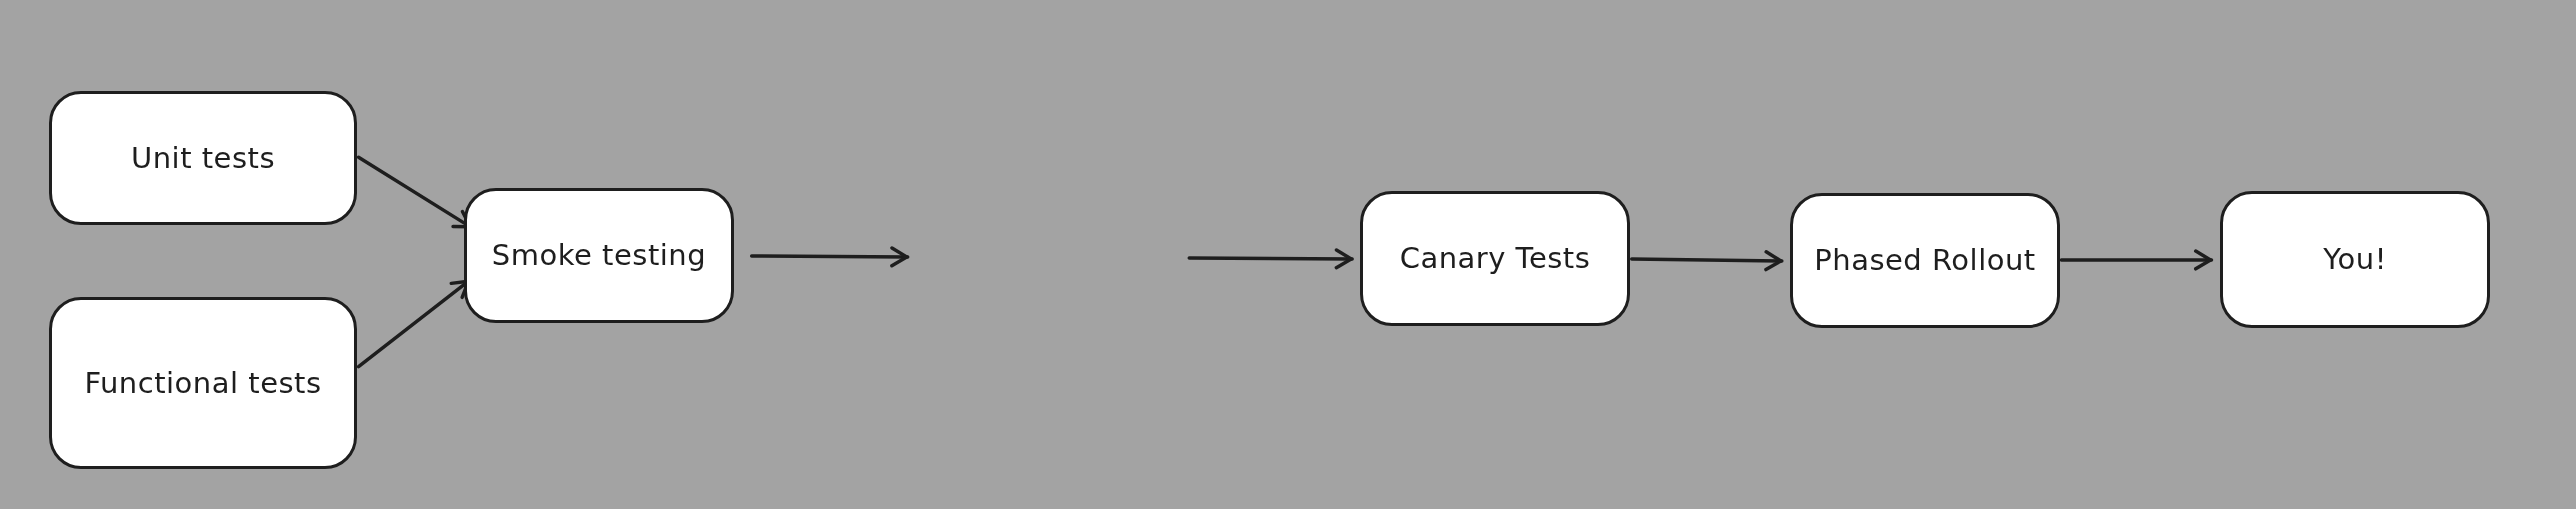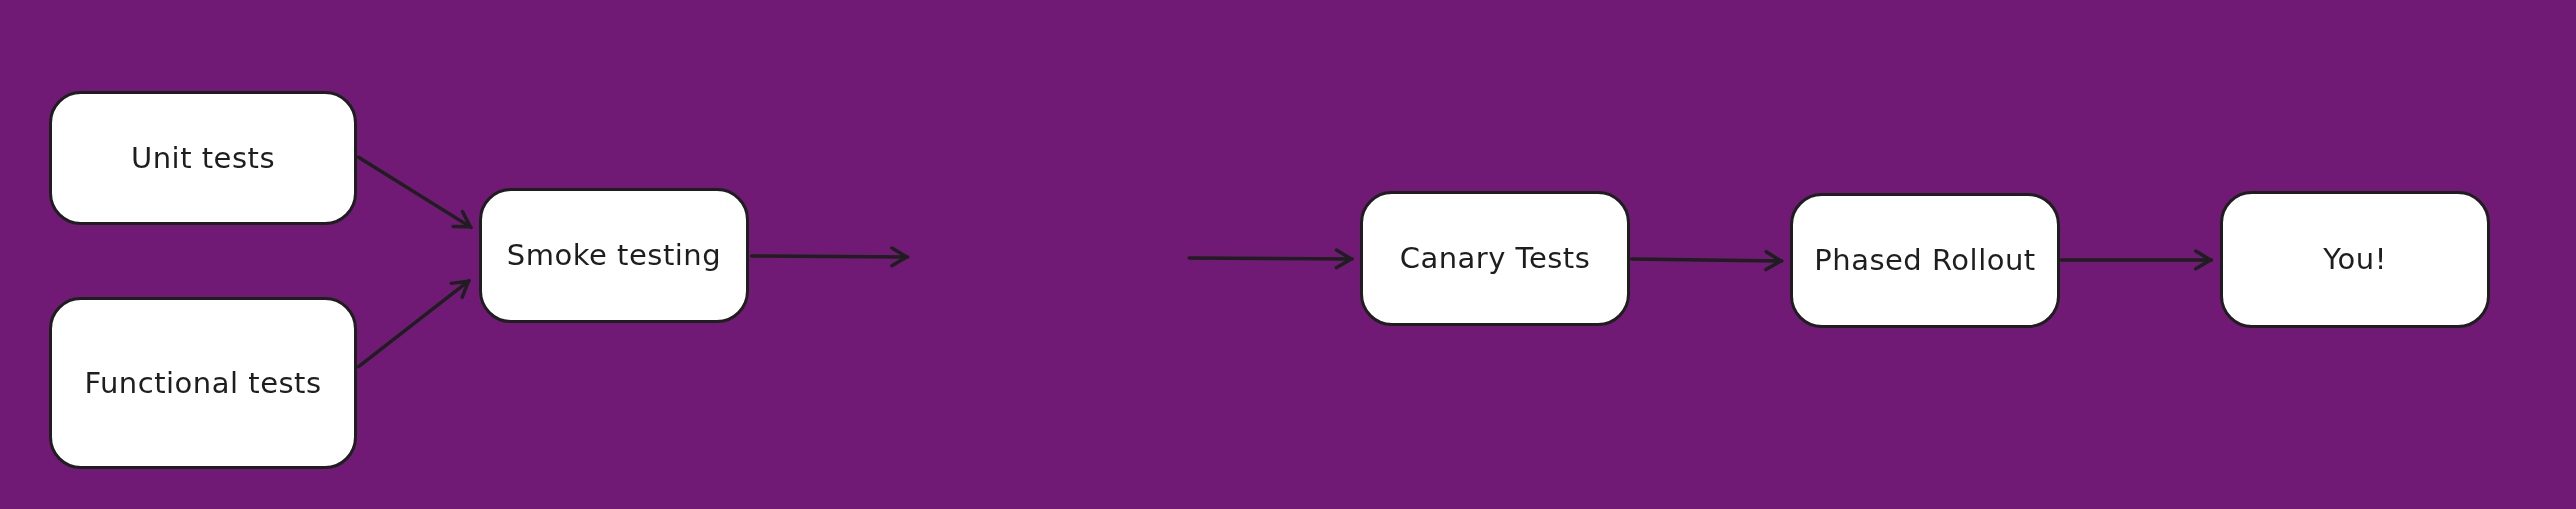--- a/index.html
+++ b/index.html
@@ -4,21 +4,21 @@
 <style>
   html, body {
     margin: 0;
     padding: 0;
     background: #ffffff;
   }
   .canvas {
     position: relative;
     width: 2576px;
     height: 510px;
-    background: #701a75;
+    background: #a3a3a3;
     font-family: "DejaVu Sans", sans-serif;
     overflow: hidden;
   }
   .edges-layer {
     position: absolute;
     left: 0;
     top: 0;
     width: 2576px;
     height: 510px;
     pointer-events: none;
@@ -64,21 +64,21 @@
   </svg>
 
   <div class="node" style="left:49px; top:91px; width:308px; height:134px;">
     <span class="node-label">Unit tests</span>
   </div>
 
   <div class="node" style="left:49px; top:297px; width:308px; height:172px;">
     <span class="node-label">Functional tests</span>
   </div>
 
-  <div class="node" style="left:479px; top:188px; width:270px; height:135px;align-items:center;">
+  <div class="node" style="left:464px; top:188px; width:270px; height:135px;align-items:center;">
     <span class="node-label">Smoke testing</span>
   </div>
 
 
   <div class="node" style="left:1360px; top:191px; width:270px; height:135px;">
     <span class="node-label">Canary Tests</span>
   </div>
 
   <div class="node" style="left:1790px; top:193px; width:270px; height:135px;">
     <span class="node-label">Phased Rollout</span>

